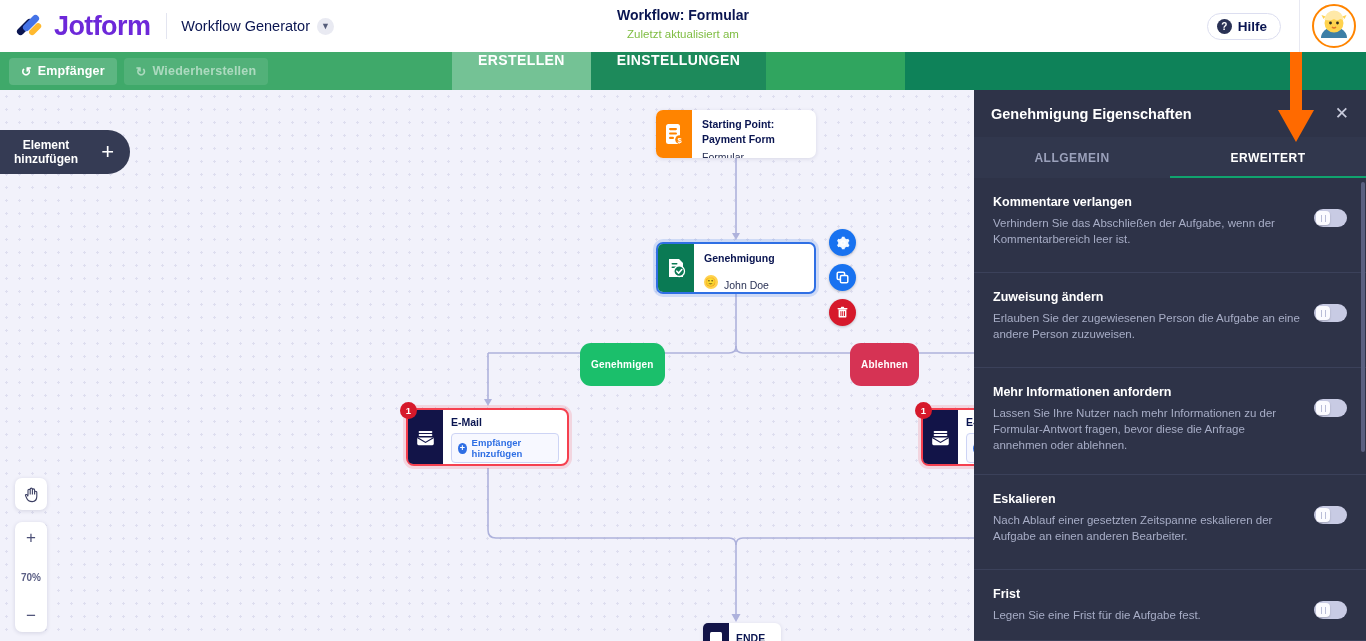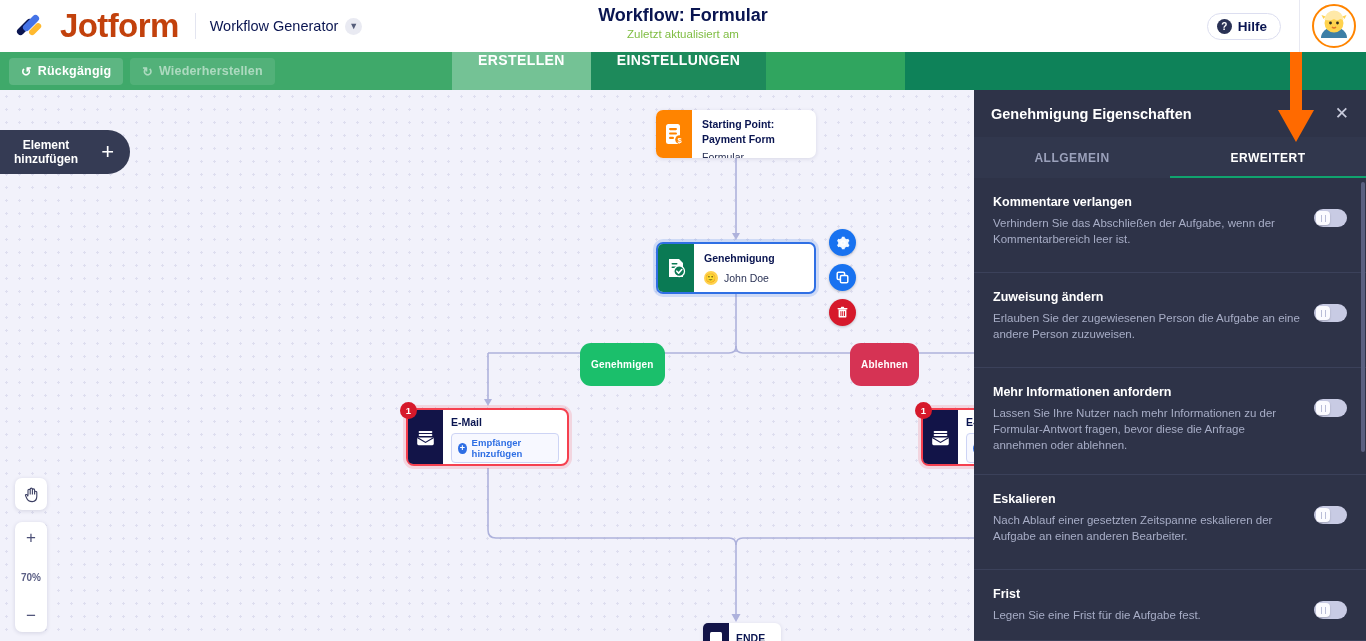--- a/index.html
+++ b/index.html
@@ -13,34 +13,34 @@
 
   
   .header {
     position: absolute; top: 0; left: 0; width: 1366px; height: 52px;
     background: #ffffff; display: flex; align-items: center;
     z-index: 40;
   }
   .brand { display: flex; align-items: center; padding-left: 14px; gap: 10px; }
   .logo-mark { width: 30px; height: 28px; position: relative; }
   .logo-text {
-    font-size: 33px; font-weight: bold; color: #c2410c; letter-spacing: -0.6px; margin-left: 6px;
+    font-size: 27px; font-weight: bold; color: #6d28d9; letter-spacing: -0.6px;
   }
   .brand-sep { width: 1px; height: 26px; background: #e3e5f0; margin: 0 14px 0 16px; }
   .wf-gen { display:flex; align-items:center; gap:7px; color:#0a1551; font-size:14.5px; font-weight:500;justify-content:center;}
   .chev {
     width: 17px; height: 17px; border-radius: 50%; background: #e9eaf2;
     display:flex; align-items:center; justify-content:center;
     font-size: 9px; color: #555d7a;
   }
   .title-wrap {
     position: absolute; left: 0; right: 0; top: 3px; text-align: center;
     pointer-events: none;
   }
-  .wf-title { font-size: 18px; font-weight: bold; color: #0a1551; line-height: 24px;}
+  .wf-title { font-size: 14px; font-weight: bold; color: #0a1551; line-height: 24px;}
   .wf-sub { font-size: 11.5px; color: #7fbd42; line-height:15px; }
   .header-right {
     margin-left: auto; display: flex; align-items: center; height:52px;
   }
   .hilfe {
     display:flex; align-items:center; gap:6px;
     border: 1px solid #dcdef0; border-radius: 16px;
     padding: 5px 13px 5px 9px; color:#0a1551; font-size:13.5px; font-weight:600;
     background:#fff;
   }
@@ -303,21 +303,21 @@
       </div>
     </div>
   </div>
 
   <div class="greenbar">
     <div class="greenbar-fill-left"></div>
     <div class="greenbar-fill-right"></div>
     <div class="left-tools" style="position:relative;z-index:2;">
       <div class="gbtn">
         <span>↺</span>
-        <span>Rückgängig</span>
+        <span>Empfänger</span>
       </div>
       <div class="gbtn disabled">
         <span>↻</span>
         <span>Wiederherstellen</span>
       </div>
     </div>
     <div class="tabs" style="z-index:3;">
       <div class="tab active">
         <span>ERSTELLEN</span>
       </div>
@@ -382,21 +382,21 @@
           <rect x="5.5" y="6" width="6" height="1.6" rx=".8" fill="#0a7a54"></rect>
           <rect x="5.5" y="9.4" width="6" height="1.6" rx=".8" fill="#0a7a54"></rect>
           <circle cx="13.2" cy="14.2" r="5.3" fill="#0a7a54" stroke="#fff" stroke-width="1.3"></circle>
           <path d="M10.8 14.2 l1.8 1.9 l3.2 -3.6" stroke="#fff" stroke-width="1.6" fill="none" stroke-linecap="round" stroke-linejoin="round"></path>
         </svg>
       </div>
       <div class="node-body">
         <div class="node-title">Genehmigung</div>
         <div class="assignee">
           <span class="assignee-av">🙂</span>
-          <span class="node-sub" style="margin-top:1px">John Doe</span>
+          <span class="node-sub" style="margin-top:8px">John Doe</span>
         </div>
       </div>
     </div>
 
     <div class="node-actions">
       <div class="act-btn blue">
         <svg width="14" height="14" viewBox="0 0 14 14" fill="#fff">
           <path d="M7 4.3a2.7 2.7 0 1 0 0 5.4 2.7 2.7 0 0 0 0-5.4Zm0 4a1.3 1.3 0 1 1 0-2.6 1.3 1.3 0 0 1 0 2.6Z"></path>
           <path d="M12.4 7c0-.4 0-.8-.1-1.1l1.2-.9-1.3-2.3-1.4.5c-.6-.5-1.2-.8-1.9-1L8.6.8H5.9l-.3 1.4c-.7.2-1.3.5-1.9 1l-1.4-.5L1 5l1.2.9a5.7 5.7 0 0 0 0 2.2L1 9l1.3 2.3 1.4-.5c.6.5 1.2.8 1.9 1l.3 1.4h2.7l.3-1.4c.7-.2 1.3-.5 1.9-1l1.4.5L13.5 9l-1.2-.9c.1-.3.1-.7.1-1.1Z" opacity=".95"></path>
         </svg>

